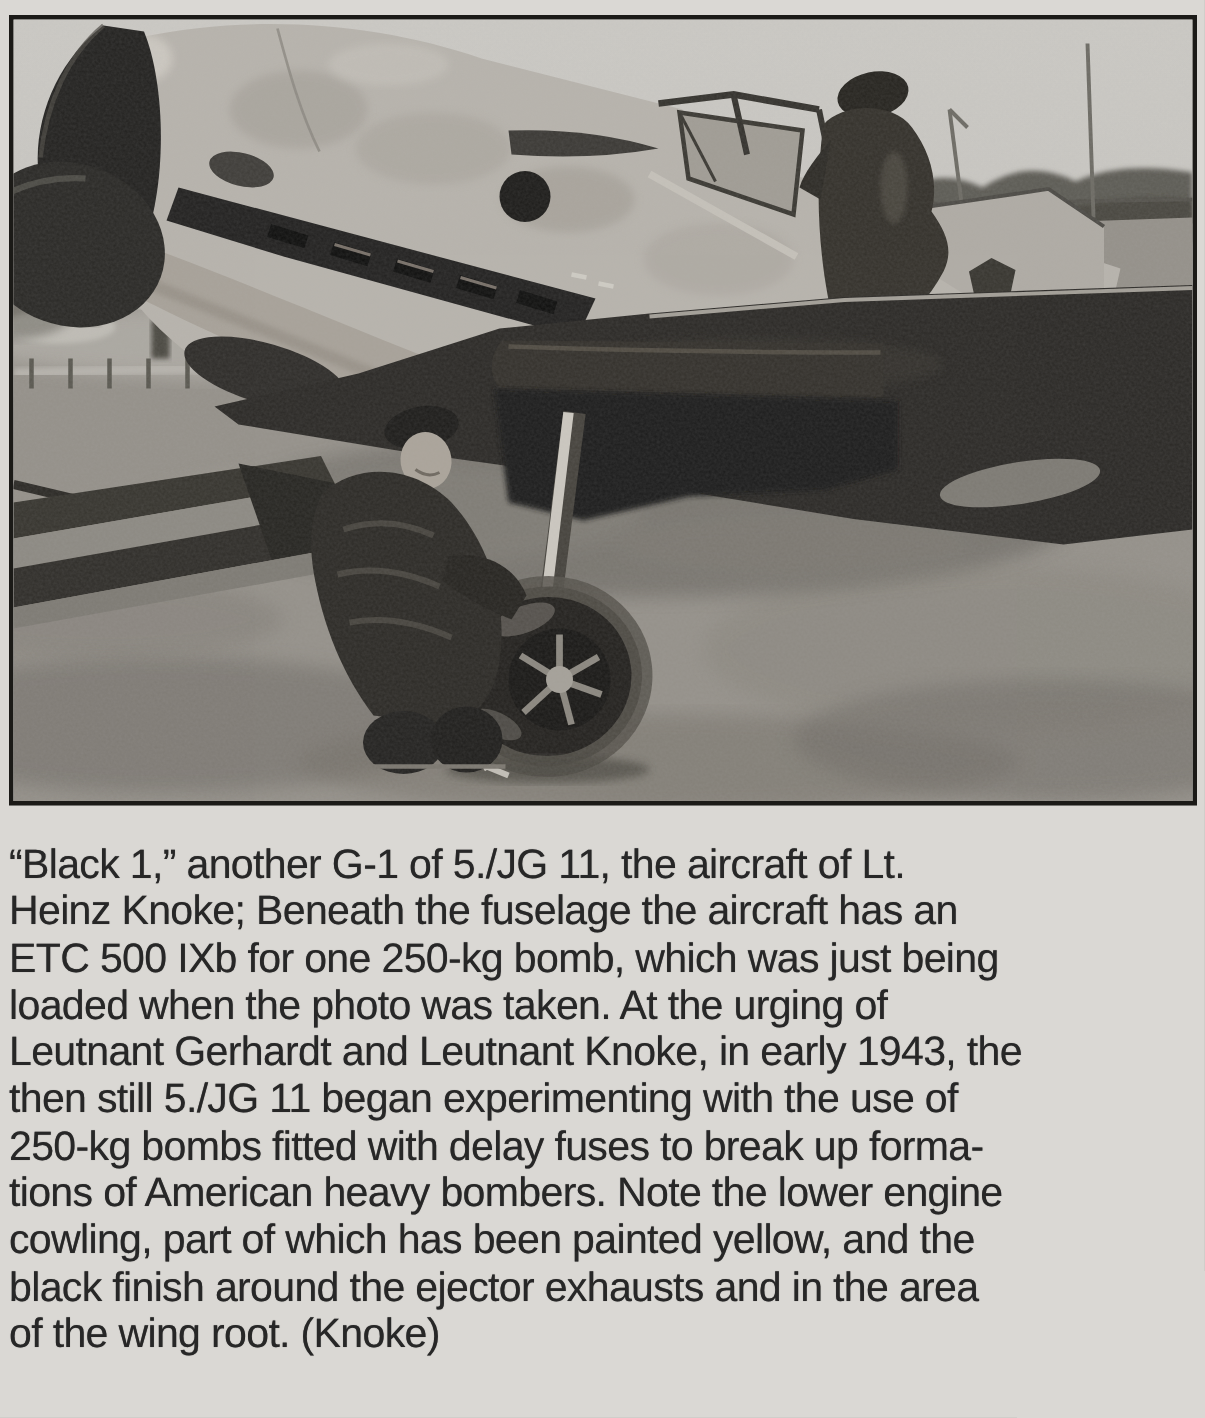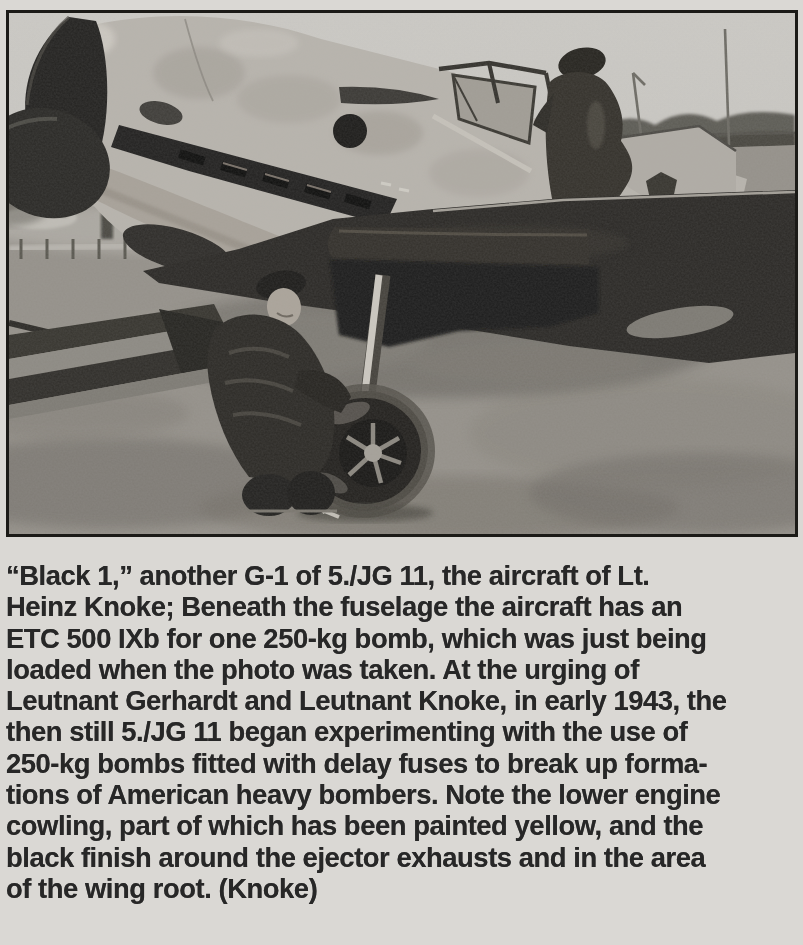--- a/index.html
+++ b/index.html
@@ -8,21 +8,21 @@
     background:#dad8d4;
     font-family:"Liberation Sans", sans-serif;
   }
   .photo-frame{
     position:absolute;left:6px;top:10px;width:786px;height:521px;
     border:3px solid #1b1a17;background:#c7c5c0;
   }
   .photo-frame svg{display:block;width:100%;height:100%;}
   .caption{
     position:absolute;left:6px;top:560px;width:797px;
-    font-weight:700;font-size:27.4px;line-height:31.3px;
+    font-weight:400;font-size:27.4px;line-height:31.3px;
     letter-spacing:-0.45px;white-space:pre;
     text-shadow:0 0 0.5px rgba(20,20,20,0.6);
   }
 </style>
 </head>
 <body style="background: rgb(218, 216, 212);">
 
 <div class="photo-frame" style="border-color: rgb(27, 26, 23);">
 <svg viewBox="0 0 786 521" preserveAspectRatio="none">
   <defs>

